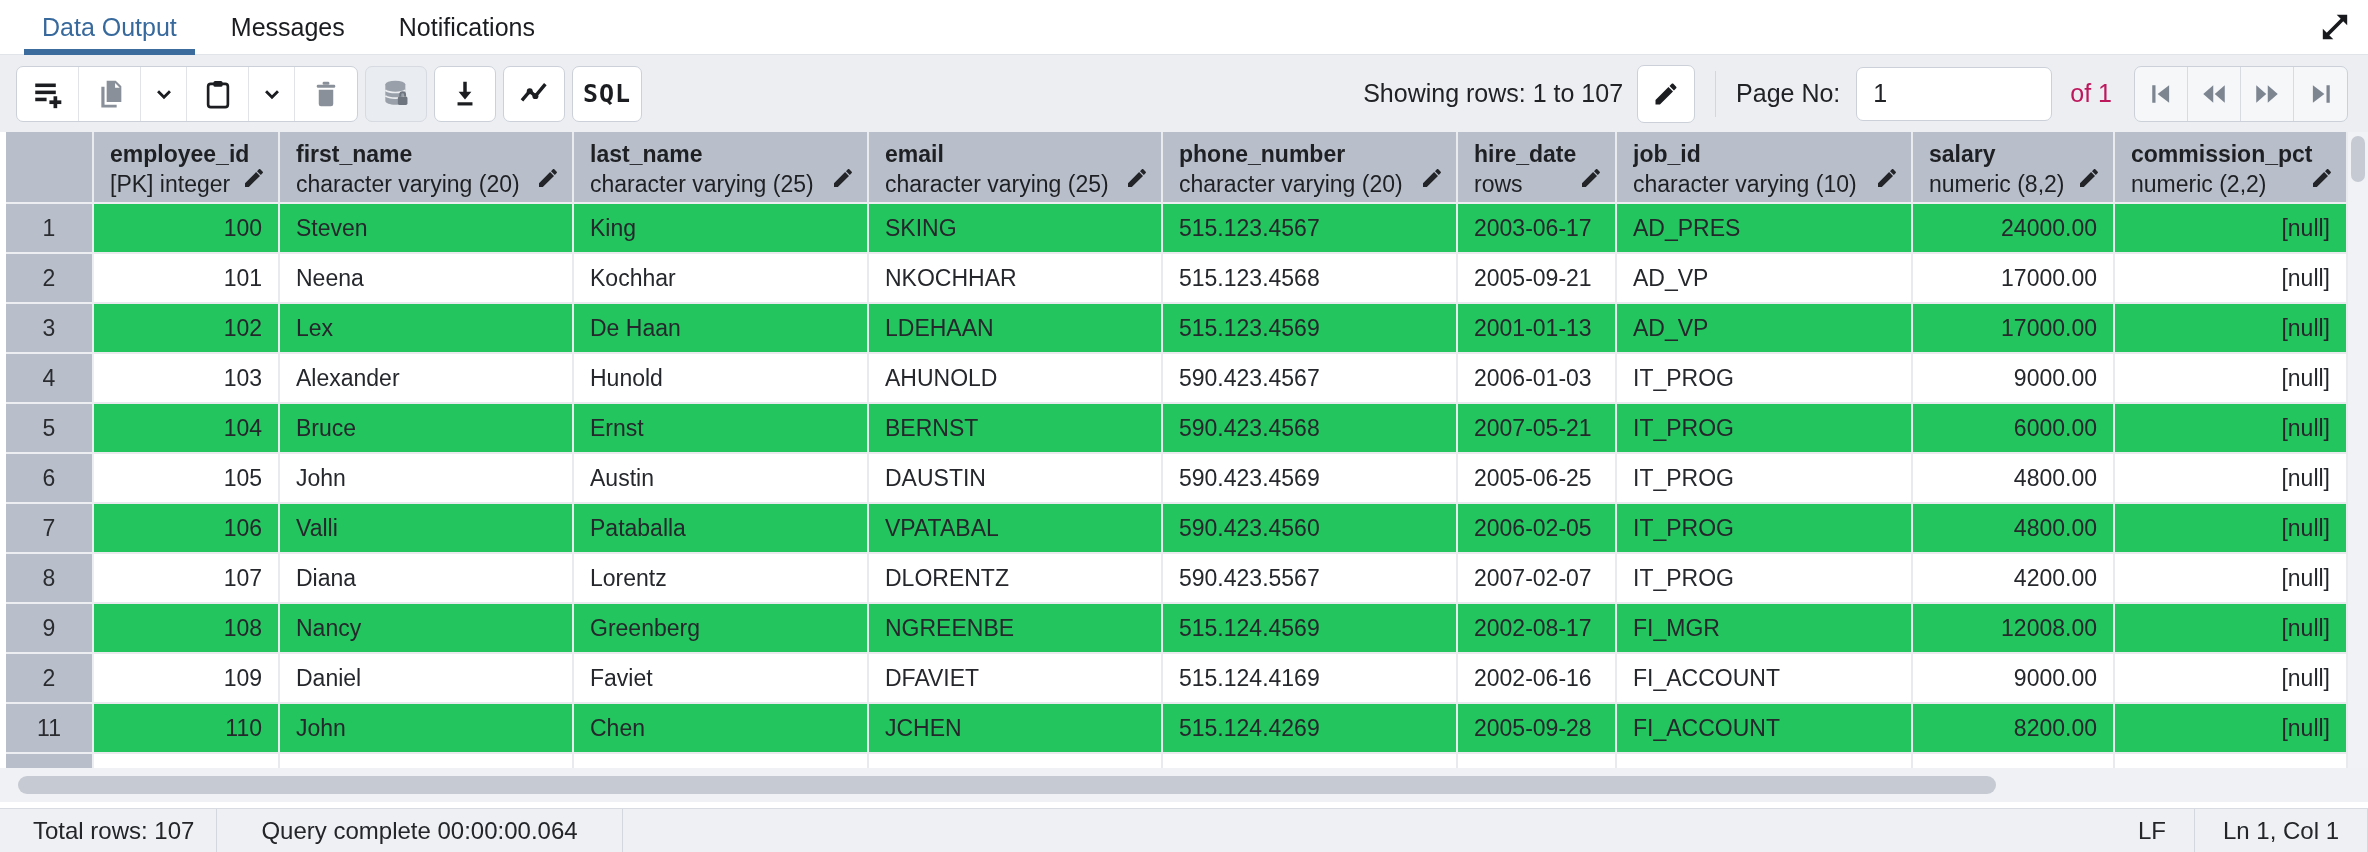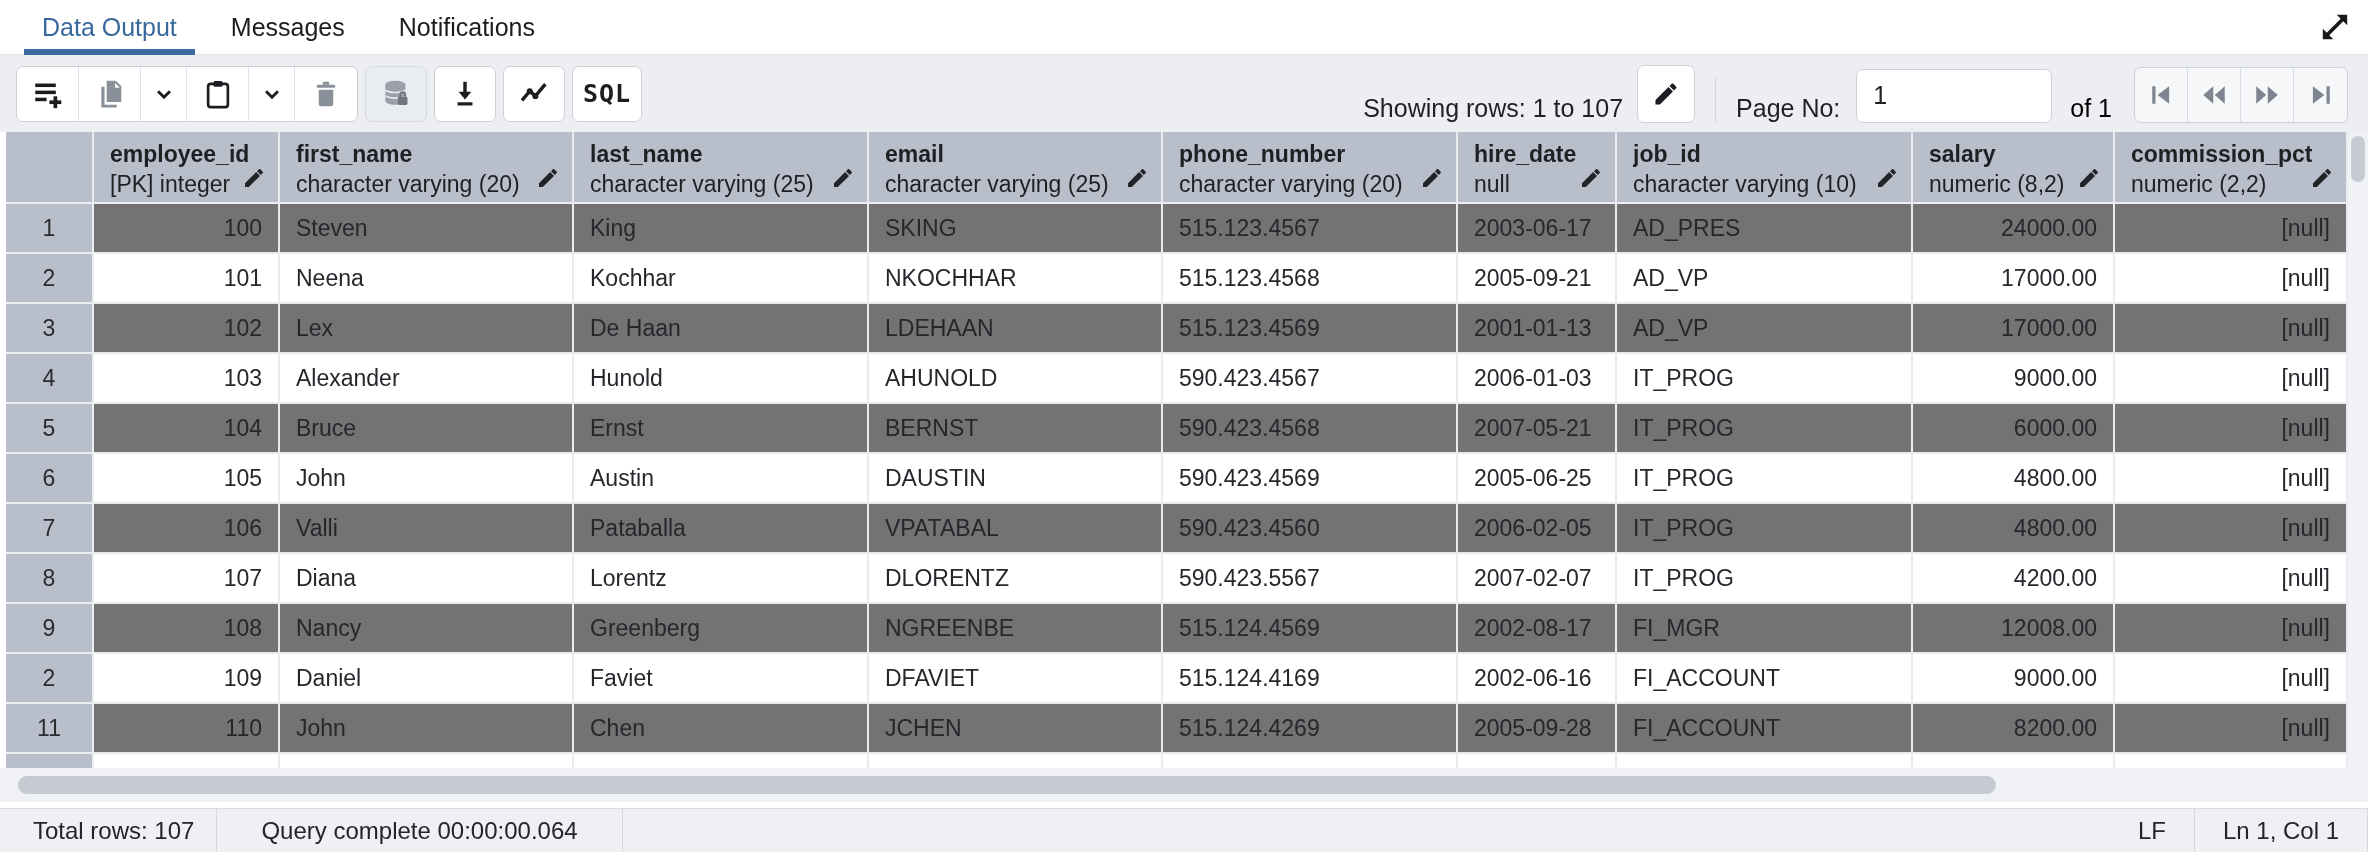--- a/index.html
+++ b/index.html
@@ -42,34 +42,34 @@
   .seg.chev{width:46px;}
   .seg:last-child{border-right:none;}
   .btn{
     width:62px;height:56px;background:#fff;border:1px solid #ccd1d9;border-radius:7px;
     display:flex;align-items:center;justify-content:center;margin-left:7px;cursor:pointer;
     box-sizing:border-box;
   }
   .btn.disabled{background:#e9ecf0;border-color:#d7dae0;cursor:default;}
   .btn.sql{width:70px;font-weight:bold;font-size:25px;color:#1b1d20;letter-spacing:1px;
     font-family:"DejaVu Sans Mono",monospace;}
-  .toolbar-right{margin-left:auto;display:flex;align-items:flex-end;}
+  .toolbar-right{margin-left:auto;display:flex;align-items:center;}
   .showing{font-size:25px;color:#202226;white-space:nowrap;}
   .pencil-btn{
     width:56px;height:56px;background:#fff;border:1px solid #ccd1d9;border-radius:7px;
     display:flex;align-items:center;justify-content:center;margin-left:14px;cursor:pointer;
   }
   .vdivider{width:1px;height:46px;background:#d2d6dd;margin:0 20px;}
   .pageno-label{font-size:25px;color:#202226;margin-right:16px;white-space:nowrap;}
   .page-input{
     width:196px;height:54px;border:1px solid #ccd1d9;border-radius:7px;font-size:25px;
     color:#202226;padding:0 16px;box-sizing:border-box;background:#fff;outline:none;
     font-family:"Liberation Sans",sans-serif;
   }
-  .of-label{font-size:25px;color:#000000;margin:0 22px 0 18px;white-space:nowrap;}
+  .of-label{font-size:25px;color:#be185d;margin:0 22px 0 18px;white-space:nowrap;}
   .pager{
     display:flex;border:1px solid #ccd1d9;border-radius:7px;overflow:hidden;
     background:#f6f7f9;height:56px;box-sizing:border-box;margin-right:4px;
   }
   .pbtn{
     width:53px;height:100%;display:flex;align-items:center;justify-content:center;
     border-right:1px solid #d8dbe1;cursor:pointer;box-sizing:border-box;
   }
   .pbtn:last-child{border-right:none;}
   
@@ -95,21 +95,21 @@
     background:#b8bfca;border-right:2px solid #eceef2;border-bottom:2px solid #eceef2;
     display:flex;align-items:center;justify-content:center;font-size:23px;color:#2a2c30;
     box-sizing:border-box;cursor:pointer;
   }
   .cell{
     font-size:23px;color:#25272c;padding:0 16px;display:flex;align-items:center;
     border-right:2px solid #e8eaee;border-bottom:2px solid #e8eaee;box-sizing:border-box;
     white-space:nowrap;overflow:hidden;cursor:pointer;
   }
   .cell.num{justify-content:flex-end;}
-  .drow.alt .cell{background:#737373;}
+  .drow.alt .cell{background:#22c55e;}
   .drow.plain .cell{background:#ffffff;}
   
   .vscroll{position:absolute;top:132px;right:0;width:20px;height:636px;background:#f1f2f5;}
   .vthumb{position:absolute;top:4px;left:3px;width:14px;height:46px;border-radius:7px;background:#c5cad3;cursor:pointer;}
   .hscroll{position:absolute;top:768px;left:0;right:0;height:34px;background:#f0f1f4;}
   .hthumb{position:absolute;top:8px;left:18px;width:1978px;height:18px;border-radius:9px;background:#c5cad3;cursor:pointer;}
   
   .statusbar{
     position:absolute;bottom:0;left:0;right:0;height:44px;background:#eef0f3;
     border-top:1px solid #d8dbe1;display:flex;align-items:center;
@@ -288,21 +288,21 @@
       </div>
       <div class="hcell">
         <div class="hname">phone_number</div>
         <div class="htype">character varying (20)</div>
         <svg class="hpencil" width="24" height="24" viewBox="0 0 24 24" fill="#222428">
           <path d="M3 17.2V21h3.8L18 9.9l-3.9-3.8L3 17.2zM20.7 7.1c.4-.4.4-1 0-1.4l-2.4-2.4c-.4-.4-1-.4-1.4 0L15 5.2l3.8 3.8 1.9-1.9z"></path>
         </svg>
       </div>
       <div class="hcell">
         <div class="hname">hire_date</div>
-        <div class="htype">null</div>
+        <div class="htype">rows</div>
         <svg class="hpencil" width="24" height="24" viewBox="0 0 24 24" fill="#222428">
           <path d="M3 17.2V21h3.8L18 9.9l-3.9-3.8L3 17.2zM20.7 7.1c.4-.4.4-1 0-1.4l-2.4-2.4c-.4-.4-1-.4-1.4 0L15 5.2l3.8 3.8 1.9-1.9z"></path>
         </svg>
       </div>
       <div class="hcell">
         <div class="hname">job_id</div>
         <div class="htype">character varying (10)</div>
         <svg class="hpencil" width="24" height="24" viewBox="0 0 24 24" fill="#222428">
           <path d="M3 17.2V21h3.8L18 9.9l-3.9-3.8L3 17.2zM20.7 7.1c.4-.4.4-1 0-1.4l-2.4-2.4c-.4-.4-1-.4-1.4 0L15 5.2l3.8 3.8 1.9-1.9z"></path>
         </svg>

